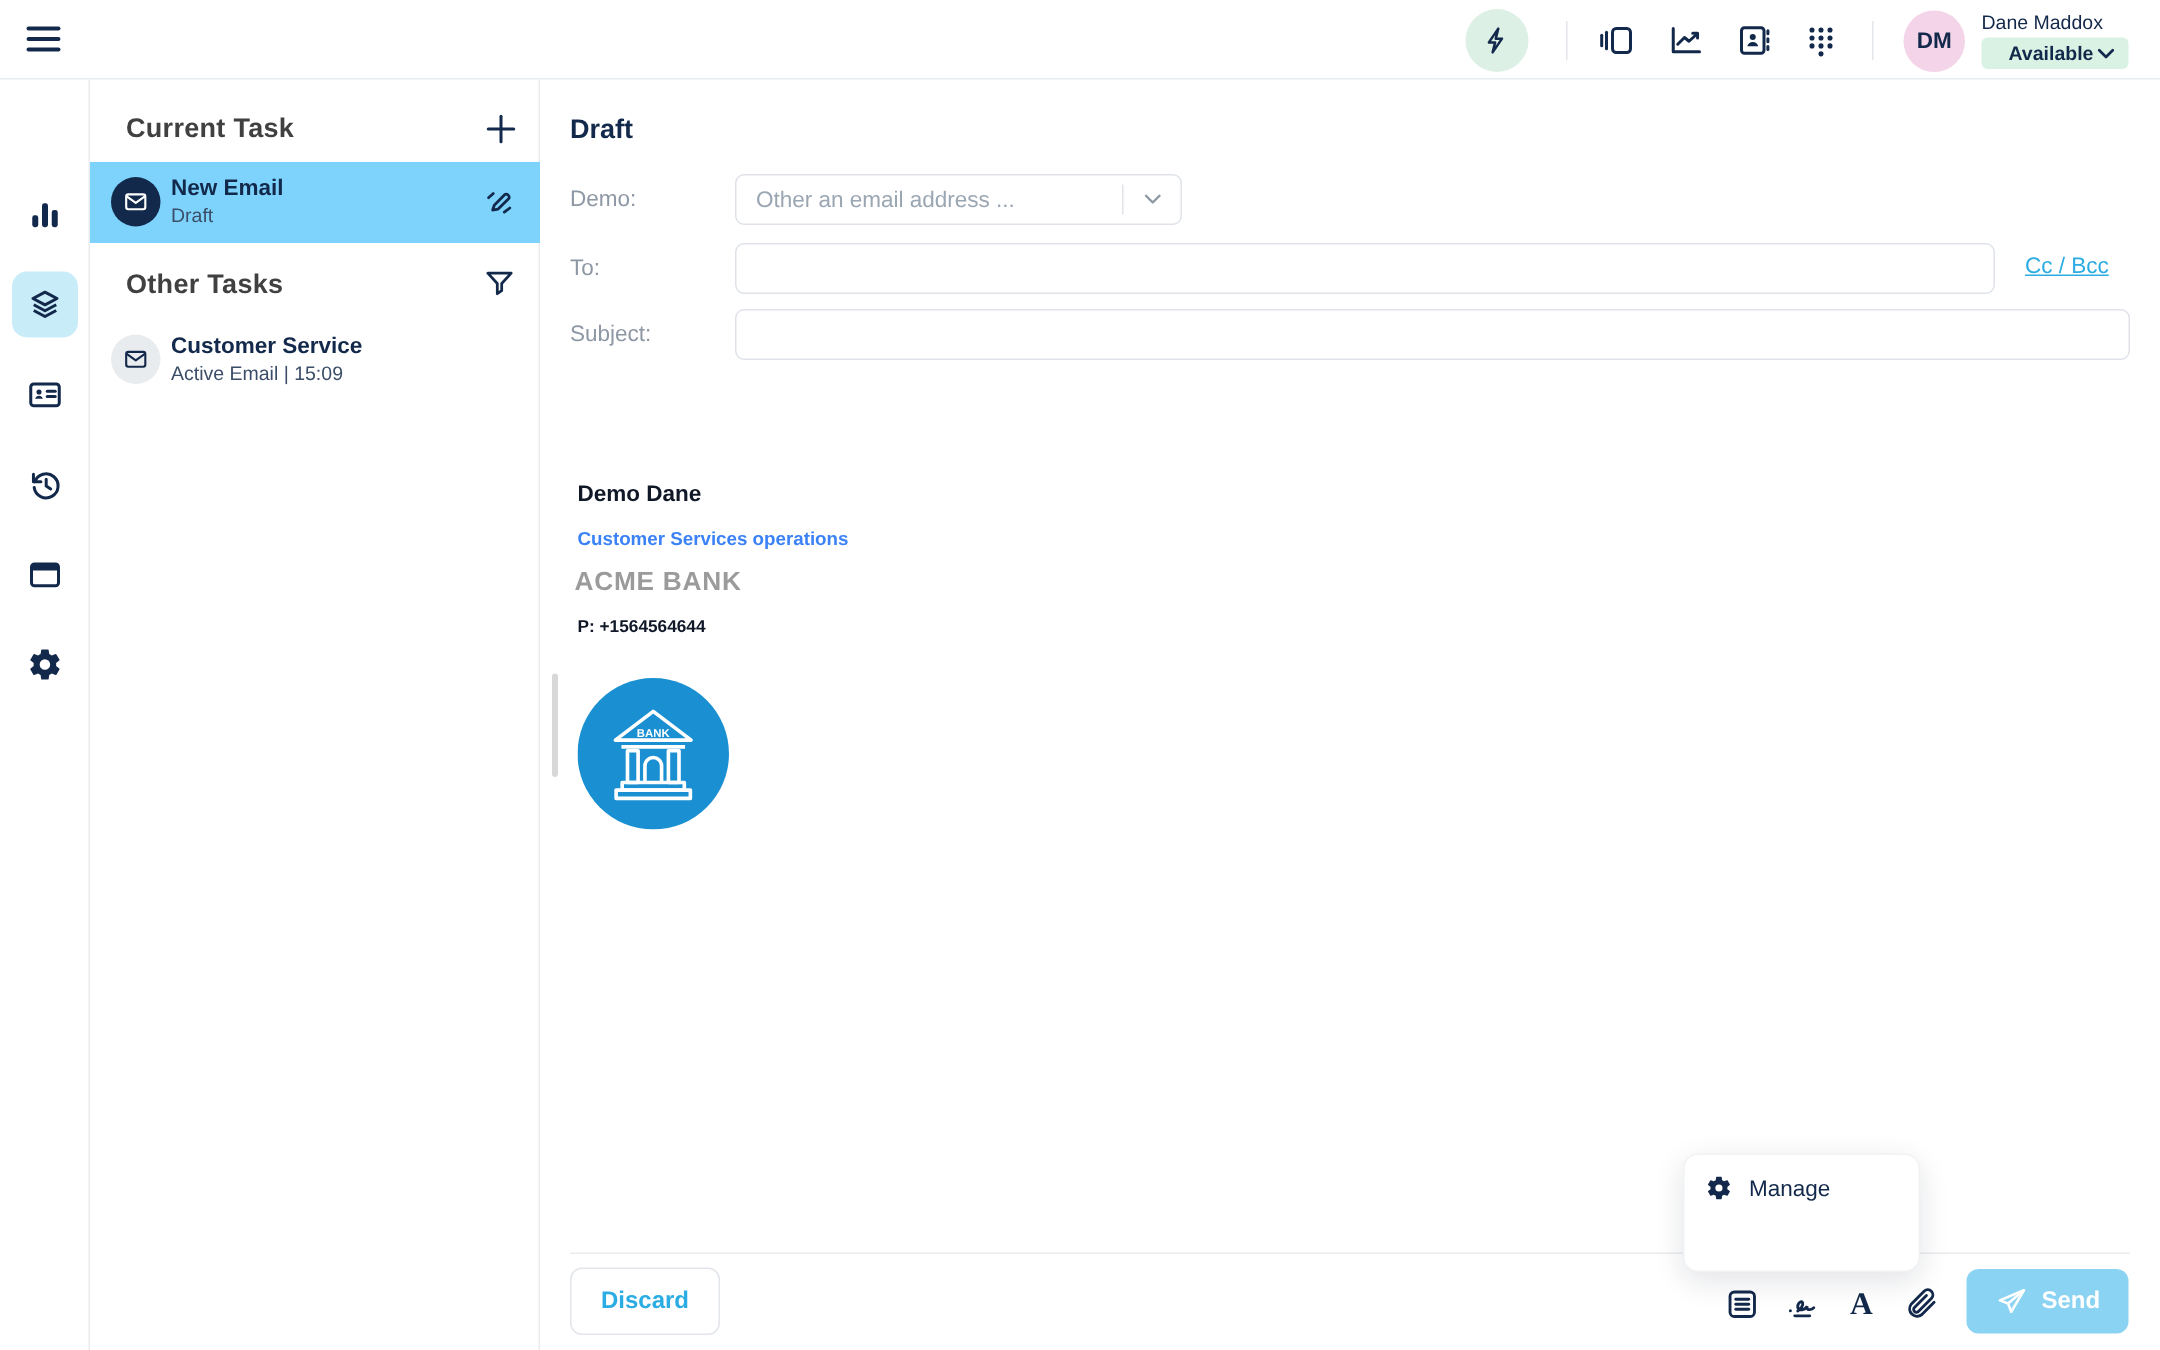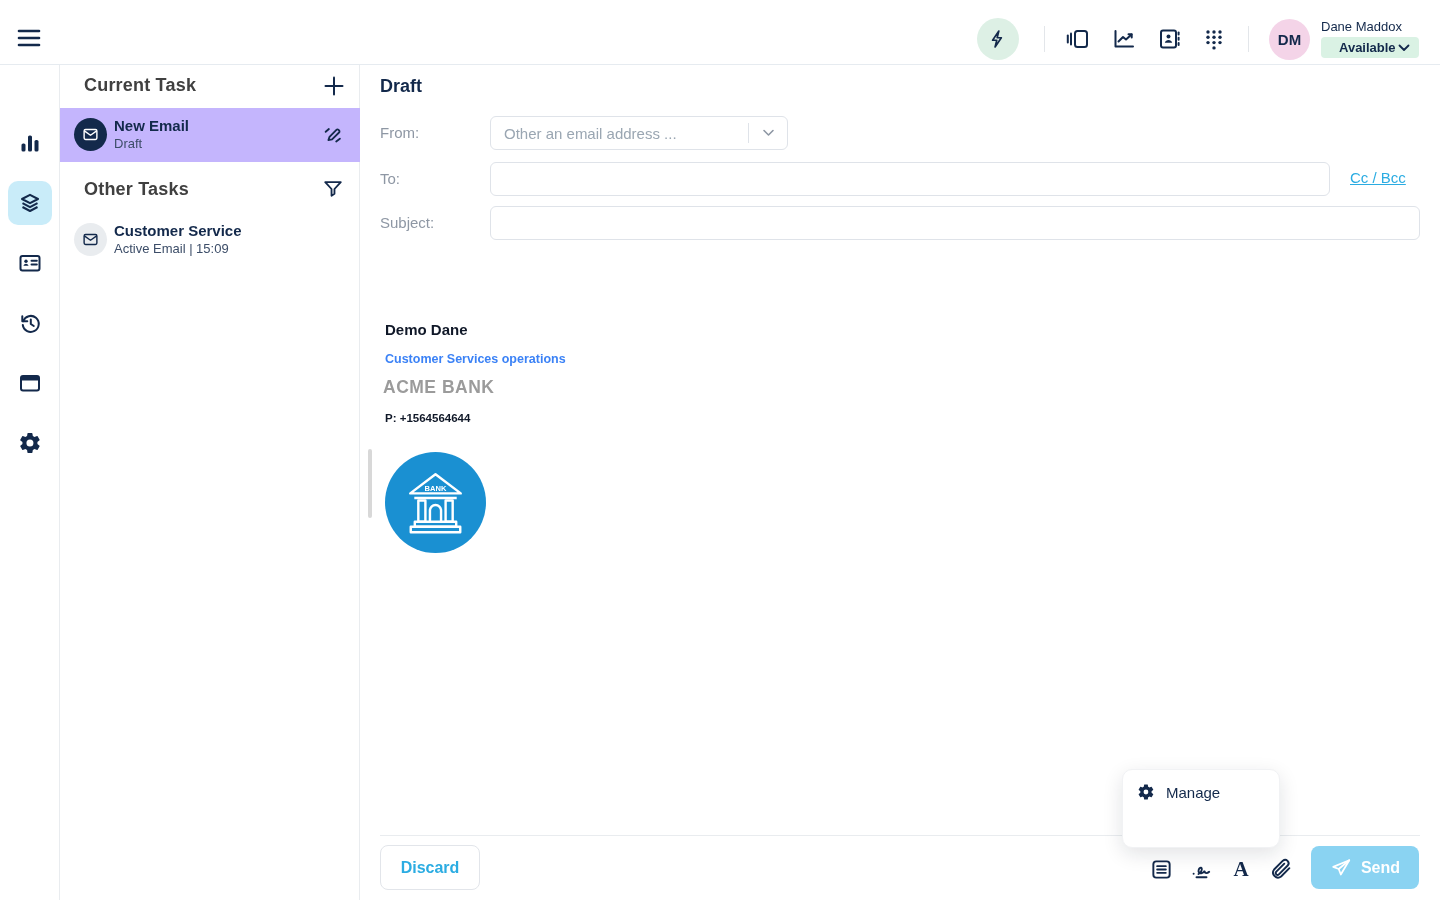--- a/index.html
+++ b/index.html
@@ -3,39 +3,39 @@
 <meta charset="utf-8">
 <style>
   * { margin:0; padding:0; box-sizing:border-box; }
   html,body { width:1440px; height:900px; background:#ffffff; font-family:"Liberation Sans", sans-serif; }
   .screen { position:relative; width:1440px; height:900px; overflow:hidden; background:#fff; color:#13294b; }
   .abs { position:absolute; }
   svg { display:block; }
   button { background:none; border:none; cursor:pointer; font-family:inherit; }
 
   
-  .topbar { position:absolute; left:0; top:0; width:1440px; height:53px; background:#fff; border-bottom:1px solid #e6ebf0; z-index:5;margin-top:12px; }
+  .topbar { position:absolute; left:0; top:0; width:1440px; height:53px; background:#fff; border-bottom:1px solid #e6ebf0; z-index:5; }
   .hamburger { position:absolute; left:16px; top:15px; width:28px; height:22px; }
   .vdiv { position:absolute; top:14px; width:1px; height:26px; background:#e3e6ea; }
   .icon-btn { position:absolute; top:15px; width:24px; height:24px; color:#13294b; }
   .bolt-circle { position:absolute; left:977px; top:6px; width:42px; height:42px; border-radius:50%; background:#ddf0e5; display:flex; align-items:center; justify-content:center; color:#13294b; }
   .avatar { position:absolute; left:1269px; top:7px; width:41px; height:41px; border-radius:50%; background:#f4d4e8; display:flex; align-items:center; justify-content:center; font-weight:bold; font-size:15px; color:#13294b; }
   .user-name { position:absolute; left:1321px; top:7px; font-size:13px; color:#13294b; }
   .status-pill { position:absolute; left:1321px; top:25px; width:98px; height:21px; background:#daf2e4; border-radius:4px; display:flex; align-items:center; justify-content:space-between; padding:0 9px 0 18px; font-size:13px; font-weight:bold; color:#13294b; }
 
   
   .iconrail { position:absolute; left:0; top:53px; width:60px; height:847px; background:#fff; border-right:1px solid #e9ecef; z-index:4; }
   .rail-btn { position:absolute; left:18px; width:24px; height:24px; color:#13294b; }
   .rail-active { position:absolute; left:8px; top:128px; width:44px; height:44px; background:#c9ecf9; border-radius:10px; display:flex; align-items:center; justify-content:center; color:#13294b; }
 
   
   .tasks { position:absolute; left:60px; top:53px; width:300px; height:847px; background:#fff; border-right:1px solid #e9ecef; }
   .panel-heading { font-size:18px; font-weight:bold; color:#404040; letter-spacing:.2px; }
   .task-row { position:absolute; left:0; width:300px; height:54px; }
-  .task-row.selected { background:#c4b5fd; }
+  .task-row.selected { background:#7dd3fc; }
   .task-circle { position:absolute; left:14px; top:10px; width:33px; height:33px; border-radius:50%; display:flex; align-items:center; justify-content:center; }
   .task-circle.navy { background:#13294b; color:#fff; }
   .task-circle.gray { background:#e9ecef; color:#13294b; }
   .task-title { position:absolute; left:54px; top:9px; font-size:15px; font-weight:bold; color:#13294b; }
   .task-sub { position:absolute; left:54px; top:28px; font-size:13px; color:#3c4d68; }
 
   
   .main-title { position:absolute; left:380px; top:76px; font-size:18px; font-weight:bold; color:#13294b; }
   .field-label { position:absolute; left:380px; font-size:15px; color:#8e97a4; }
   .from-select { position:absolute; left:490px; top:116px; width:298px; height:34px; border:1px solid #dfe3e9; border-radius:6px; background:#fff; display:flex; align-items:center; }
@@ -226,21 +226,21 @@
         </svg>
       </div>
       <div class="task-title">Customer Service</div>
       <div class="task-sub">Active Email | 15:09</div>
     </div>
   </aside>
 
   <main>
     <div class="main-title">Draft</div>
 
-    <div class="field-label" style="top:124px">From:</div>
+    <div class="field-label" style="top:124px">Demo:</div>
     <div class="from-select">
       <span class="from-placeholder">Other an email address ...</span>
       <span class="from-divider"></span>
       <span class="from-chevron">
         <svg width="13" height="8" viewBox="0 0 12 8" fill="none" stroke="currentColor" stroke-width="1.6" stroke-linecap="round" stroke-linejoin="round">
             <path d="M1.5 1.5 6 6l4.5-4.5"></path>
           </svg>
       </span>
     </div>
 

